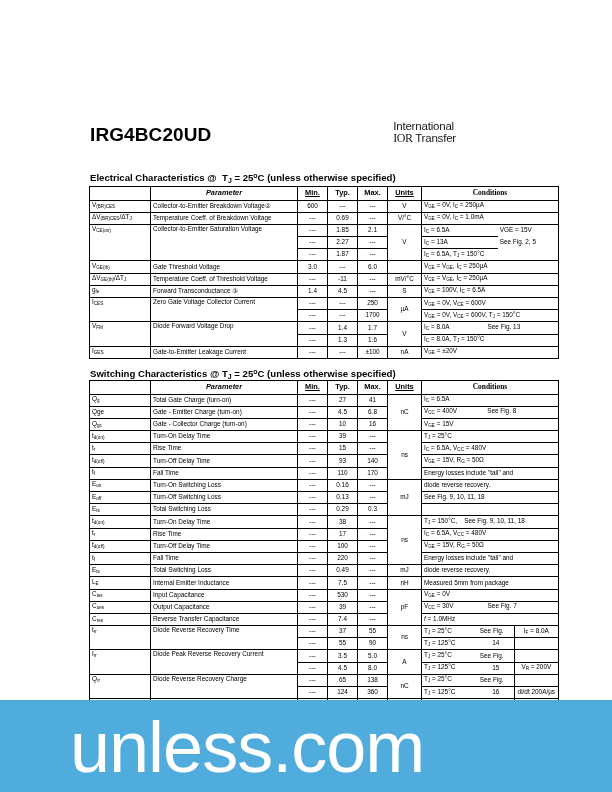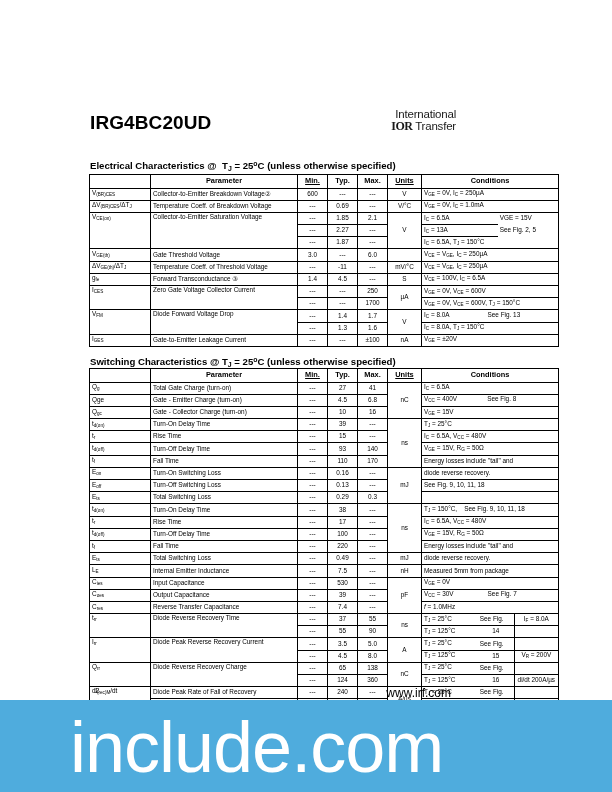--- a/index.html
+++ b/index.html
@@ -9,57 +9,57 @@
   body {
     width: 612px;
     height: 792px;
     background: #ffffff;
     font-family: "Liberation Sans", sans-serif;
     position: relative;
     overflow: hidden;
   }
   .page {
     position: absolute;
-    left: 0; top: 0;
+    left: 0; top: 12px;
     width: 540px;
     height: 700px;
     background: #ffffff;
   }
   
   .part-number {
     position: absolute;
     left: 90px;
     top: 112px;
     font-size: 19px;
     font-weight: bold;
     letter-spacing: 0.1px;
     color: #000;
   }
   .logo {
     position: absolute;
     right: 84px;
     top: 108px;
-    text-align: right;
+    text-align: left;
     line-height: 1.05;
     color: #1a1a1a;
   }
   .logo .l1 {
     font-size: 11.5px;
     letter-spacing: -0.2px;
     display: block;
     white-space: nowrap;
   }
   .logo .l2 {
     font-size: 11.5px;
     letter-spacing: -0.2px;
     display: block;
     white-space: nowrap;
   }
   .logo .ior {
-    font-weight: bold;
+    font-weight: normal;
     font-size: 12px;
     letter-spacing: -0.5px;
     font-family: "Liberation Serif", serif;
   }
 
   
   .sect-title {
     position: absolute;
     left: 90px;
     font-size: 9.6px;
@@ -94,26 +94,26 @@
     overflow: hidden;
     white-space: nowrap;
   }
   .dtable thead th {
     text-align: center;
     font-weight: bold;
     font-size: 7.4px;
     height: 12.5px;
   }
   .c-sym   { width: 56px; }
-  .c-par   { width: 142px; }
+  .c-par   { width: 142px; font-style: italic; }
   .c-min   { width: 25px; text-align: center !important; text-decoration: underline; }
   .c-typ   { width: 25px; text-align: center !important; }
   .c-max   { width: 25px; text-align: center !important; }
   .c-unit  { width: 29px; text-align: center !important; text-decoration: underline; }
-  .c-cond  { width: 132px; }
+  .c-cond  { width: 132px; font-family: Liberation Serif, serif; }
 
   .ctr { text-align: center !important; }
   .thick-top { border-top: 1.4px solid #000 !important; }
 
   
   .cond-split {
     width: 100%;
     border-collapse: collapse;
     table-layout: fixed;
     font-size: 6.4px;
@@ -648,13 +648,13 @@
         </td>
       </tr>
     </tbody>
   </table>
 
   <div class="page-num">2</div>
   <div class="website">www.irf.com</div>
 </div>
 
 <div class="banner"></div>
-<div class="banner-text">include.com</div>
+<div class="banner-text">unless.com</div>
 
 </body></html>

